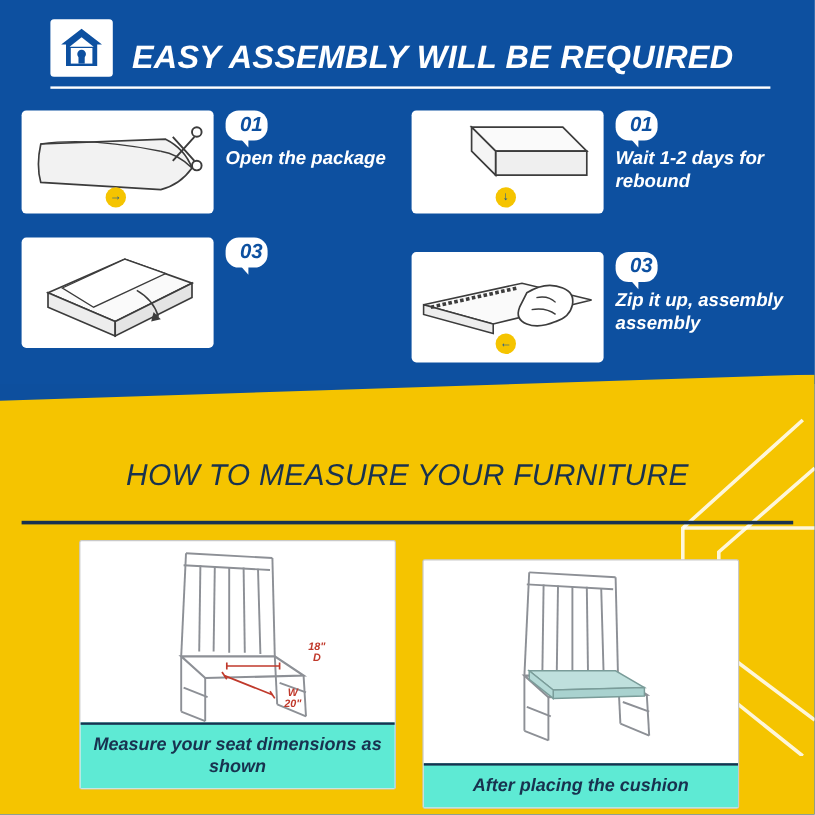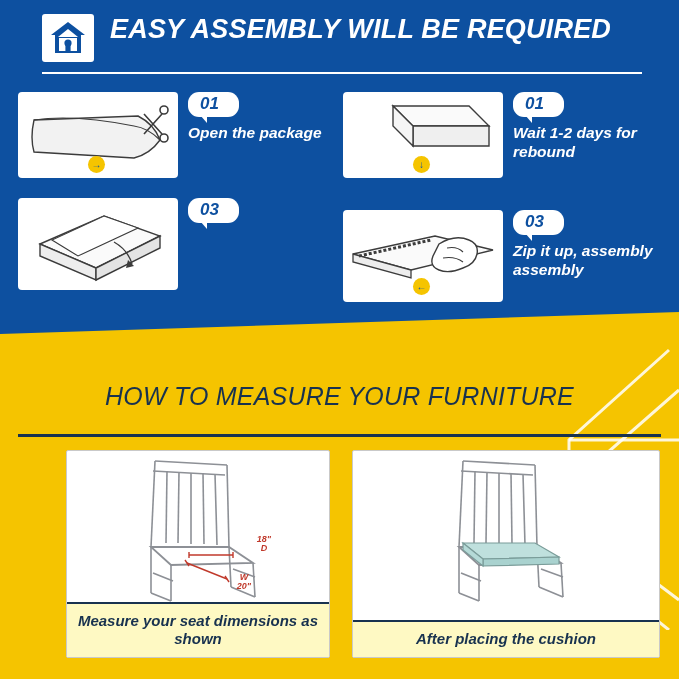--- a/index.html
+++ b/index.html
@@ -25,21 +25,21 @@
     width: 679px;
     height: 320px;
     background: #0d50a0;
   }
   .header-row {
     position: absolute;
     left: 42px; top: 14px;
     width: 600px;
     height: 50px;
     display: flex;
-    align-items: flex-start;
+    align-items: flex-end;
   }
   .house-icon {
     width: 52px;
     height: 48px;
     background: #ffffff;
     border-radius: 3px;
     display: flex;
     align-items: center;
     justify-content: center;
     flex: none;
@@ -82,21 +82,21 @@
     flex: 1;
   }
   .bubble {
     position: relative;
     display: inline-block;
     background: #ffffff;
     color: #0d50a0;
     font-weight: bold;
     font-style: italic;
     font-size: 17px;
-    padding: 2px 20px 3px 12px;
+    padding: 2px 4px 3px 12px;
     border-radius: 11px;
   }
   .bubble:after {
     content: "";
     position: absolute;
     left: 12px;
     bottom: -6px;
     width: 0; height: 0;
     border-left: 7px solid transparent;
     border-right: 0 solid transparent;
@@ -180,21 +180,21 @@
     width: 100%;
     border-top: 2px solid #18324f;
     box-sizing: border-box;
     text-align: center;
     color: #18324f;
     font-weight: bold;
     font-style: italic;
     font-size: 15px;
     line-height: 1.25;
     padding: 8px 6px;
-    background: #fef9c3;
+    background: #5eead4;
   }
   .panel-art {
     position: absolute;
     left: 0; top: 0;
     width: 100%;
   }
   .dim-text {
     position: absolute;
     color: #c0392b;
     font-size: 9px;
@@ -346,21 +346,21 @@
         <span>18"</span><br>
         <span>D</span>
       </div>
       <div class="dim-text" style="left:160px; top:122px; width:34px;">
         <span>W</span><br>
         <span>20"</span>
       </div>
       <div class="panel-caption">Measure your seat dimensions as shown</div>
     </div>
 
-    <div class="panel" style="left:352px; top:450px; width:262px; height:206px;padding-left:44px;">
+    <div class="panel" style="left:352px; top:466px; width:262px; height:206px;">
       <svg class="panel-art" height="160" viewBox="0 0 262 160">
         <g fill="none" stroke="#8d9096" stroke-width="1.6">
           <path d="M88 10 L160 14"></path>
           <path d="M86 20 L158 24"></path>
           <path d="M88 10 L84 96"></path>
           <path d="M160 14 L162 96"></path>
           <path d="M100 20 L99 92"></path>
           <path d="M112 21 L111 92"></path>
           <path d="M124 22 L124 93"></path>
           <path d="M136 22 L137 93"></path>

